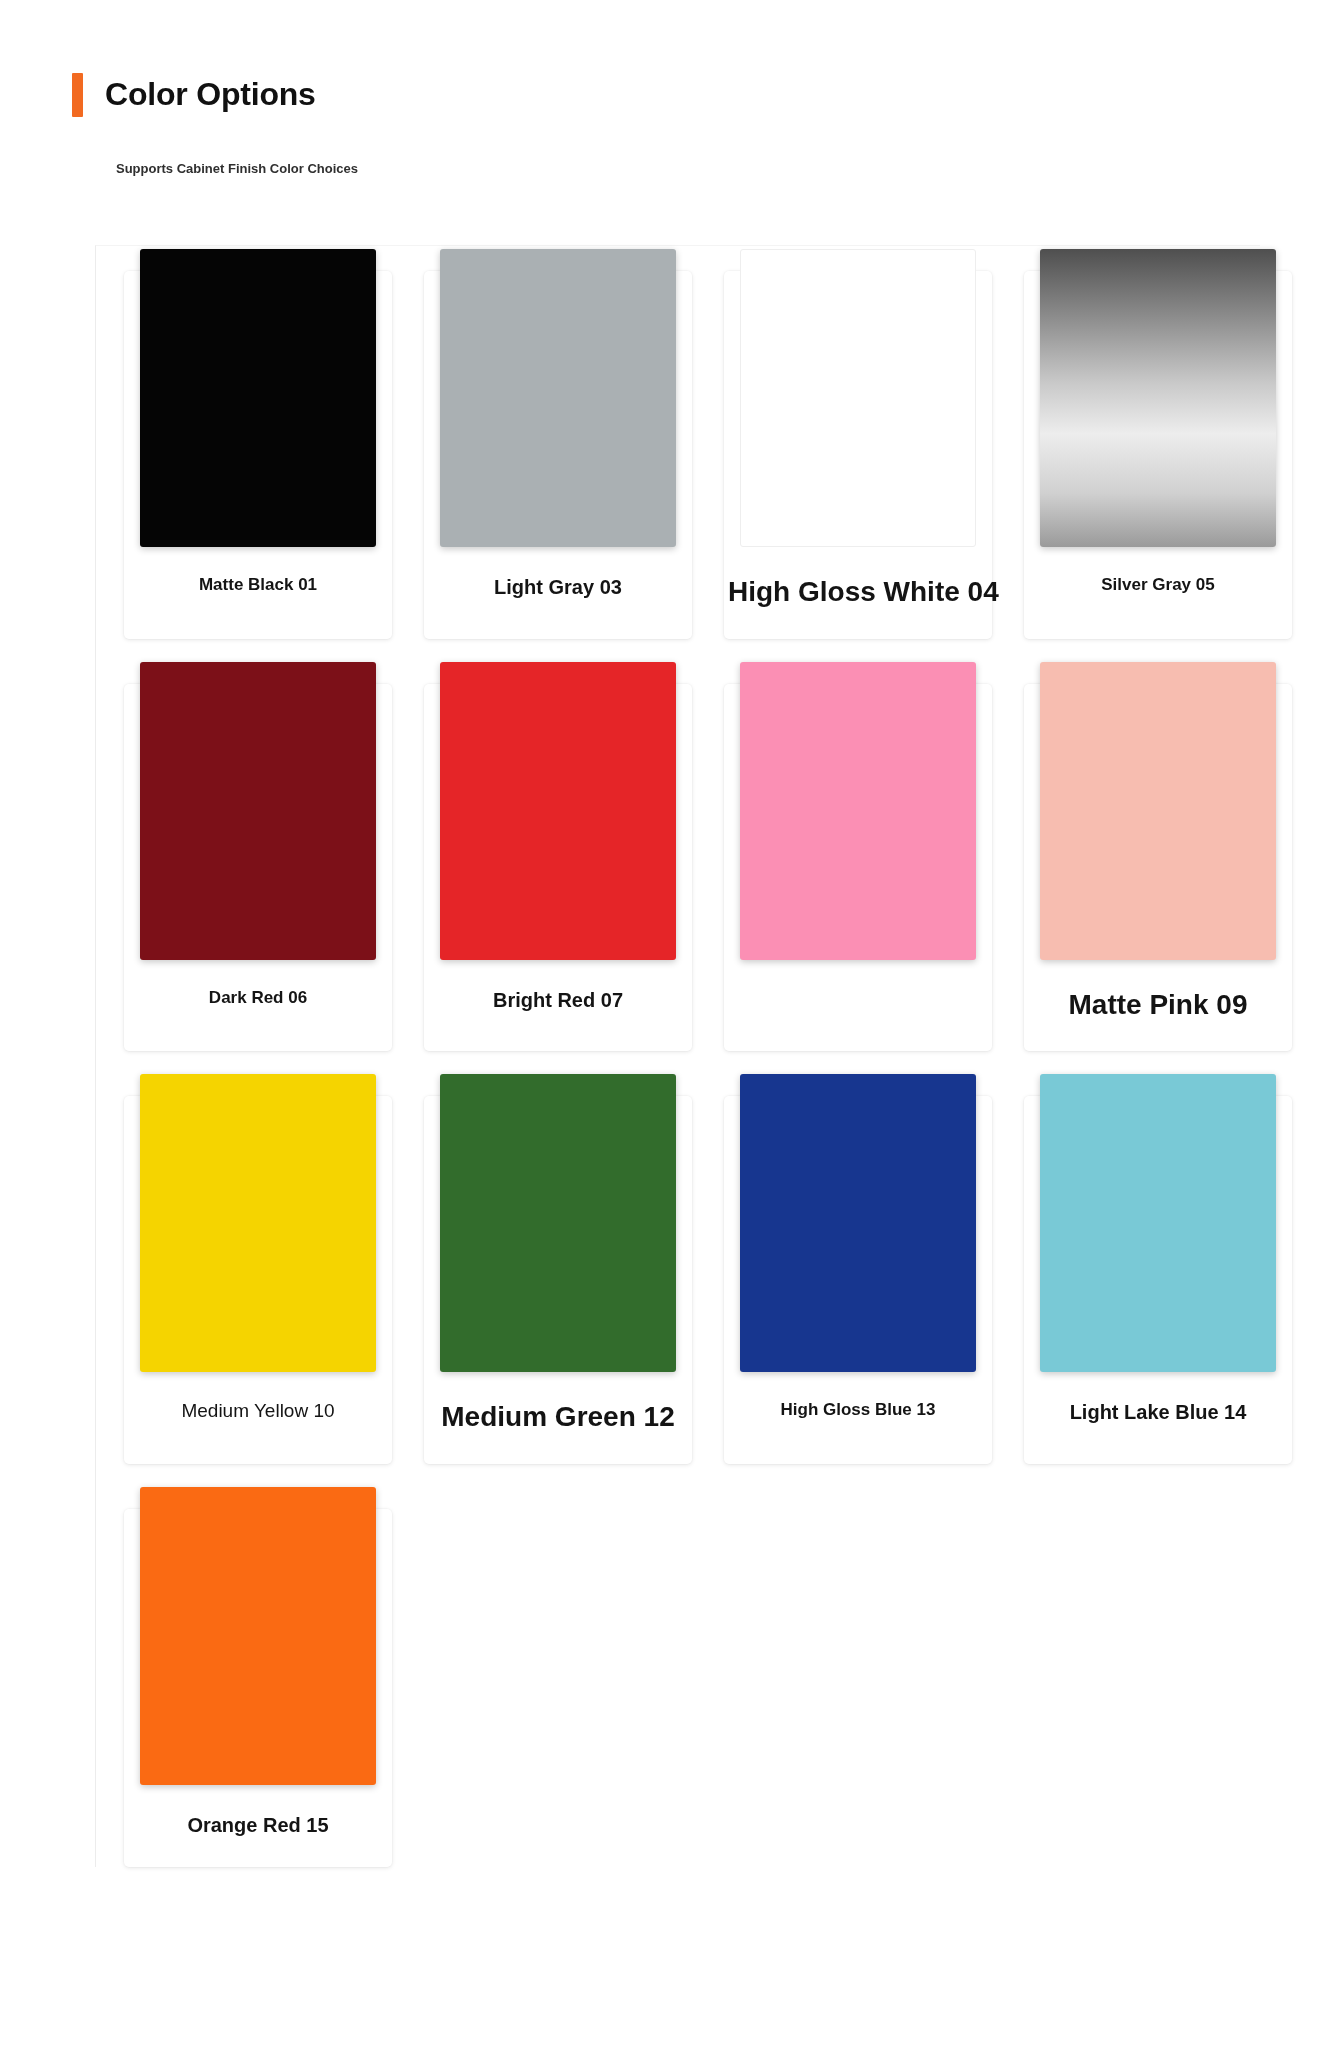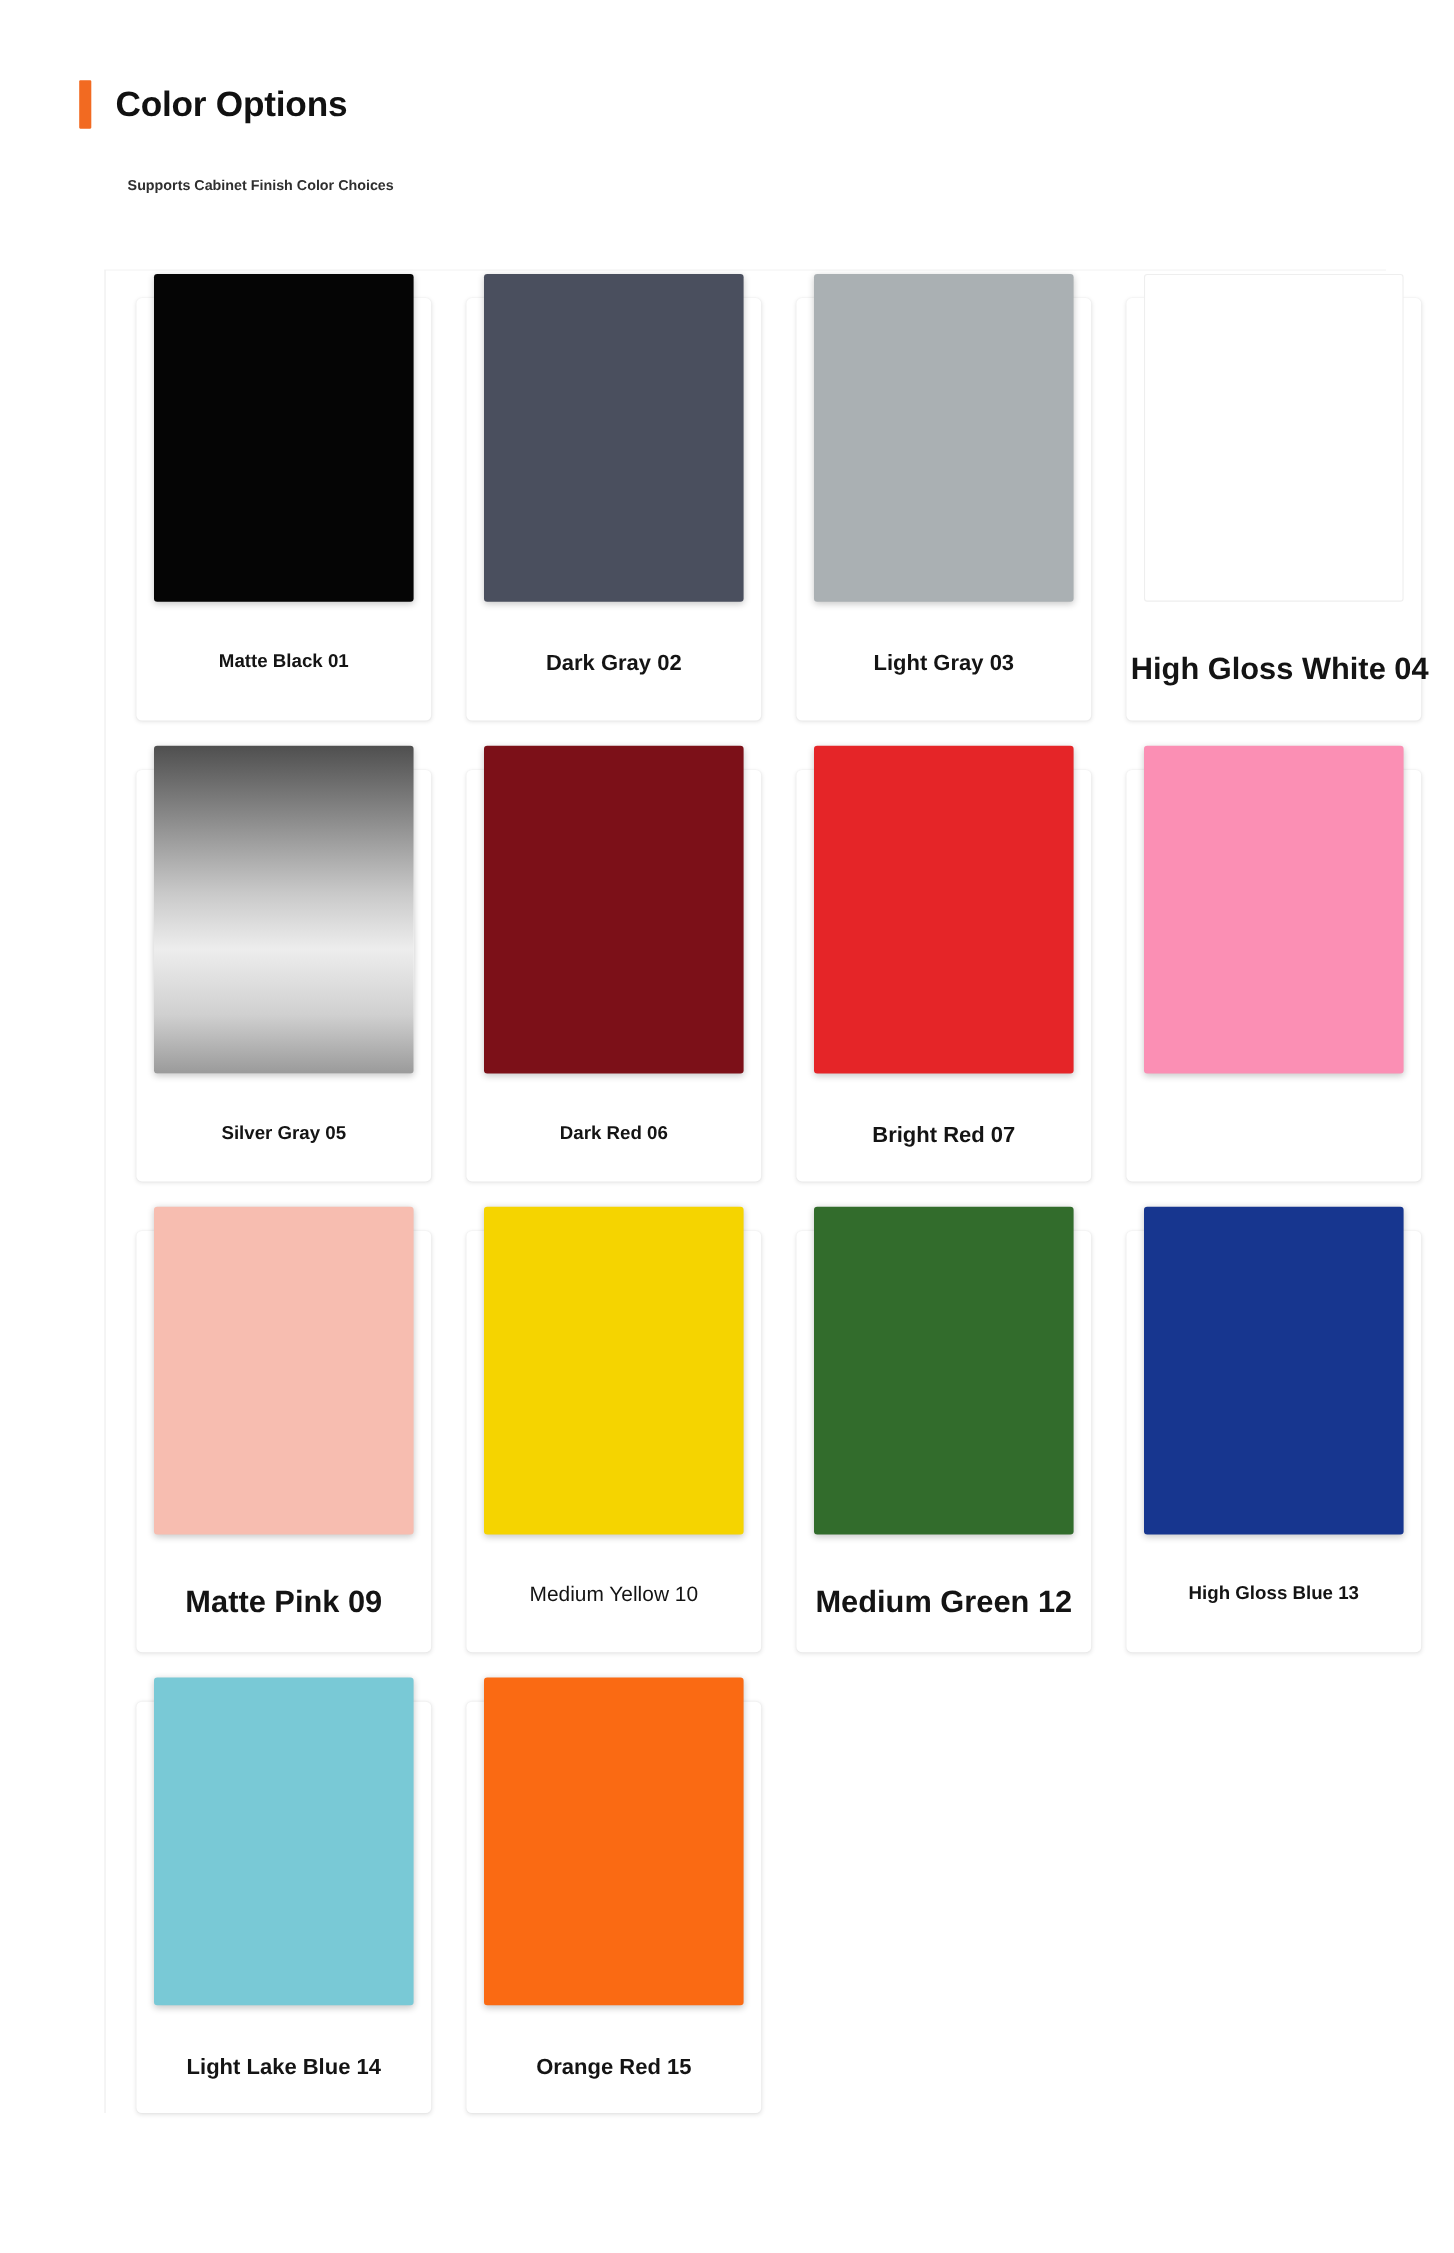--- a/index.html
+++ b/index.html
@@ -83,21 +83,20 @@
     position: relative;
     background: #ffffff;
     border-radius: 5px;
     box-shadow: 0 1px 4px rgba(0,0,0,0.10), 0 0 0 1px rgba(0,0,0,0.015);
     box-sizing: border-box;
     padding: 0;
     width: 268px;
     display: flex;
     flex-direction: column;
     align-items: center;
-    gap: 16px;
   }
   .swatch-chip {
     width: 236px;
     height: 298px;
     margin-top: -22px;
     border-radius: 3px;
     box-shadow: 0 2px 7px rgba(0,0,0,0.22);
     box-sizing: border-box;
   }
   .swatch-chip.outline {
@@ -132,24 +131,20 @@
       <h1 class="page-title">Color Options</h1>
     </div>
     <div class="subtitle">Supports Cabinet Finish Color Choices</div>
   </div>
 
   <div class="grid-panel">
     <div class="swatch-grid" id="swatch-grid">
         <div class="swatch-card">
           <div class="swatch-chip" style="background: rgb(5, 5, 5);"></div>
           <span class="swatch-label lbl-md">Matte Black 01</span>
-        </div>
-        <div class="swatch-card">
-          <div class="swatch-chip" style="background: rgb(74, 79, 94);"></div>
-          <span class="swatch-label lbl-lg">Dark Gray 02</span>
         </div>
         <div class="swatch-card">
           <div class="swatch-chip" style="background: rgb(170, 176, 179);"></div>
           <span class="swatch-label lbl-lg">Light Gray 03</span>
         </div>
         <div class="swatch-card">
           <div class="swatch-chip outline" style="background: rgb(255, 255, 255);"></div>
           <span class="swatch-label lbl-xl">High Gloss White 04</span>
         </div>
         <div class="swatch-card">

